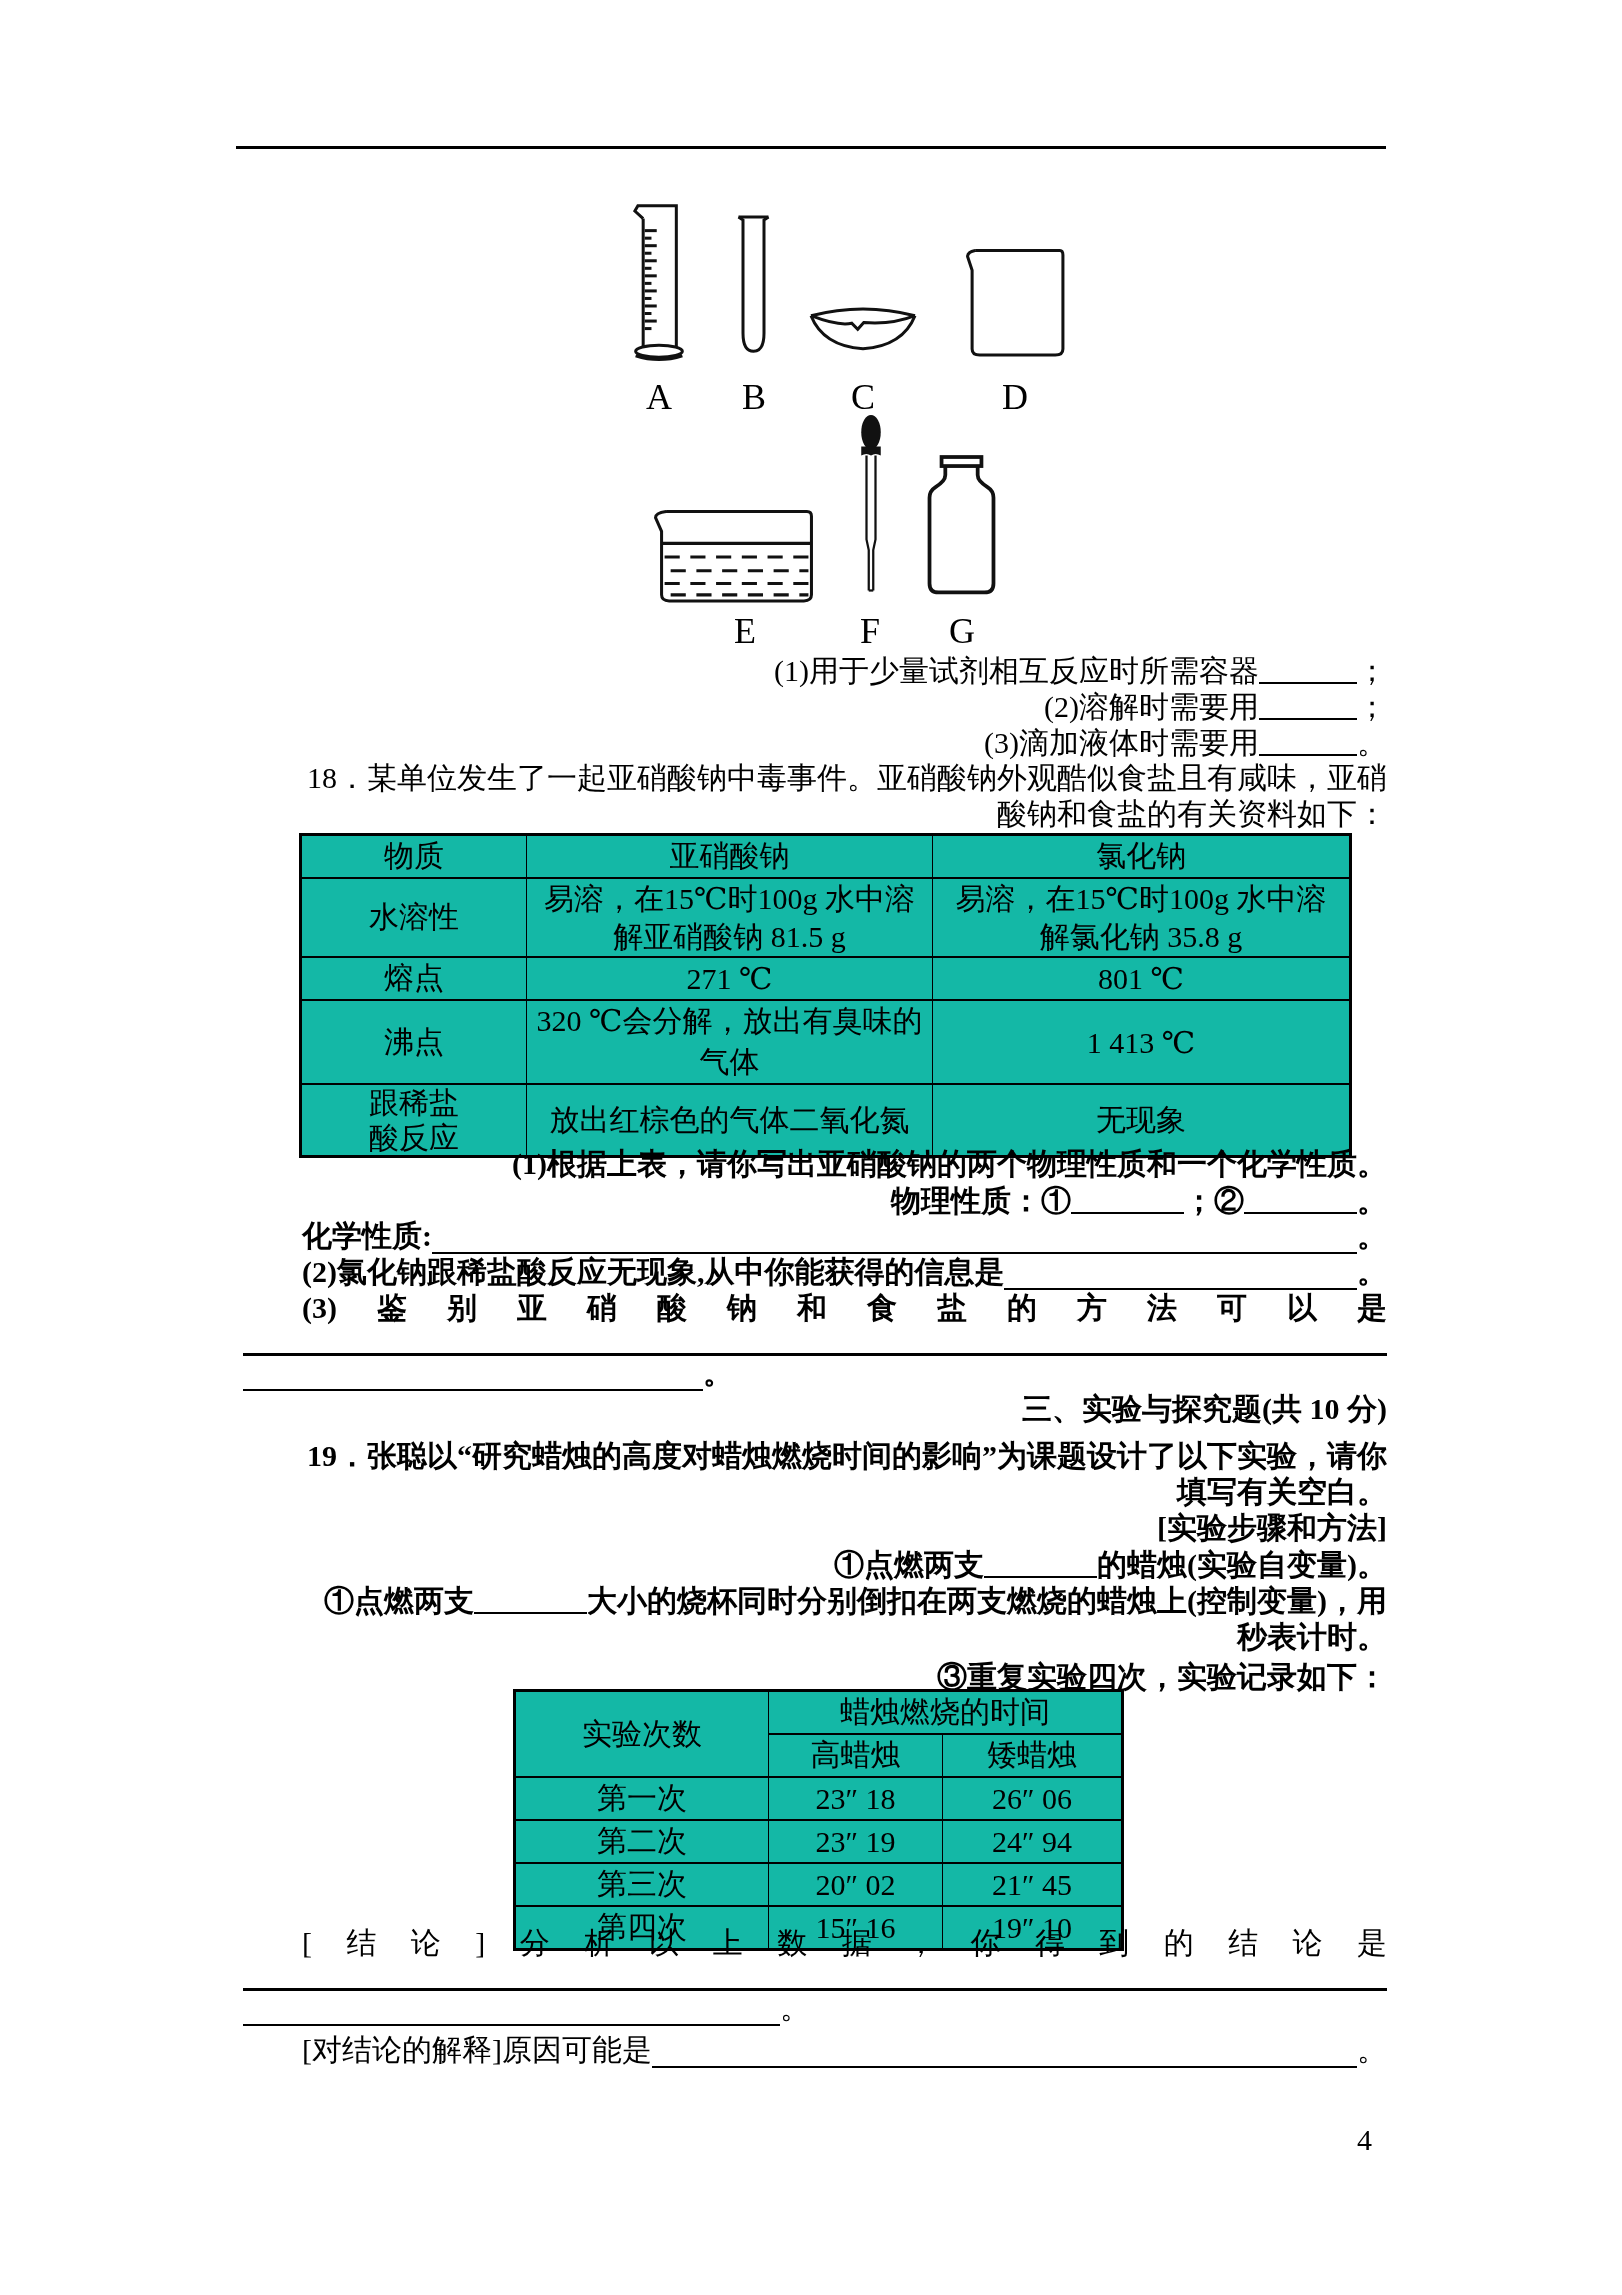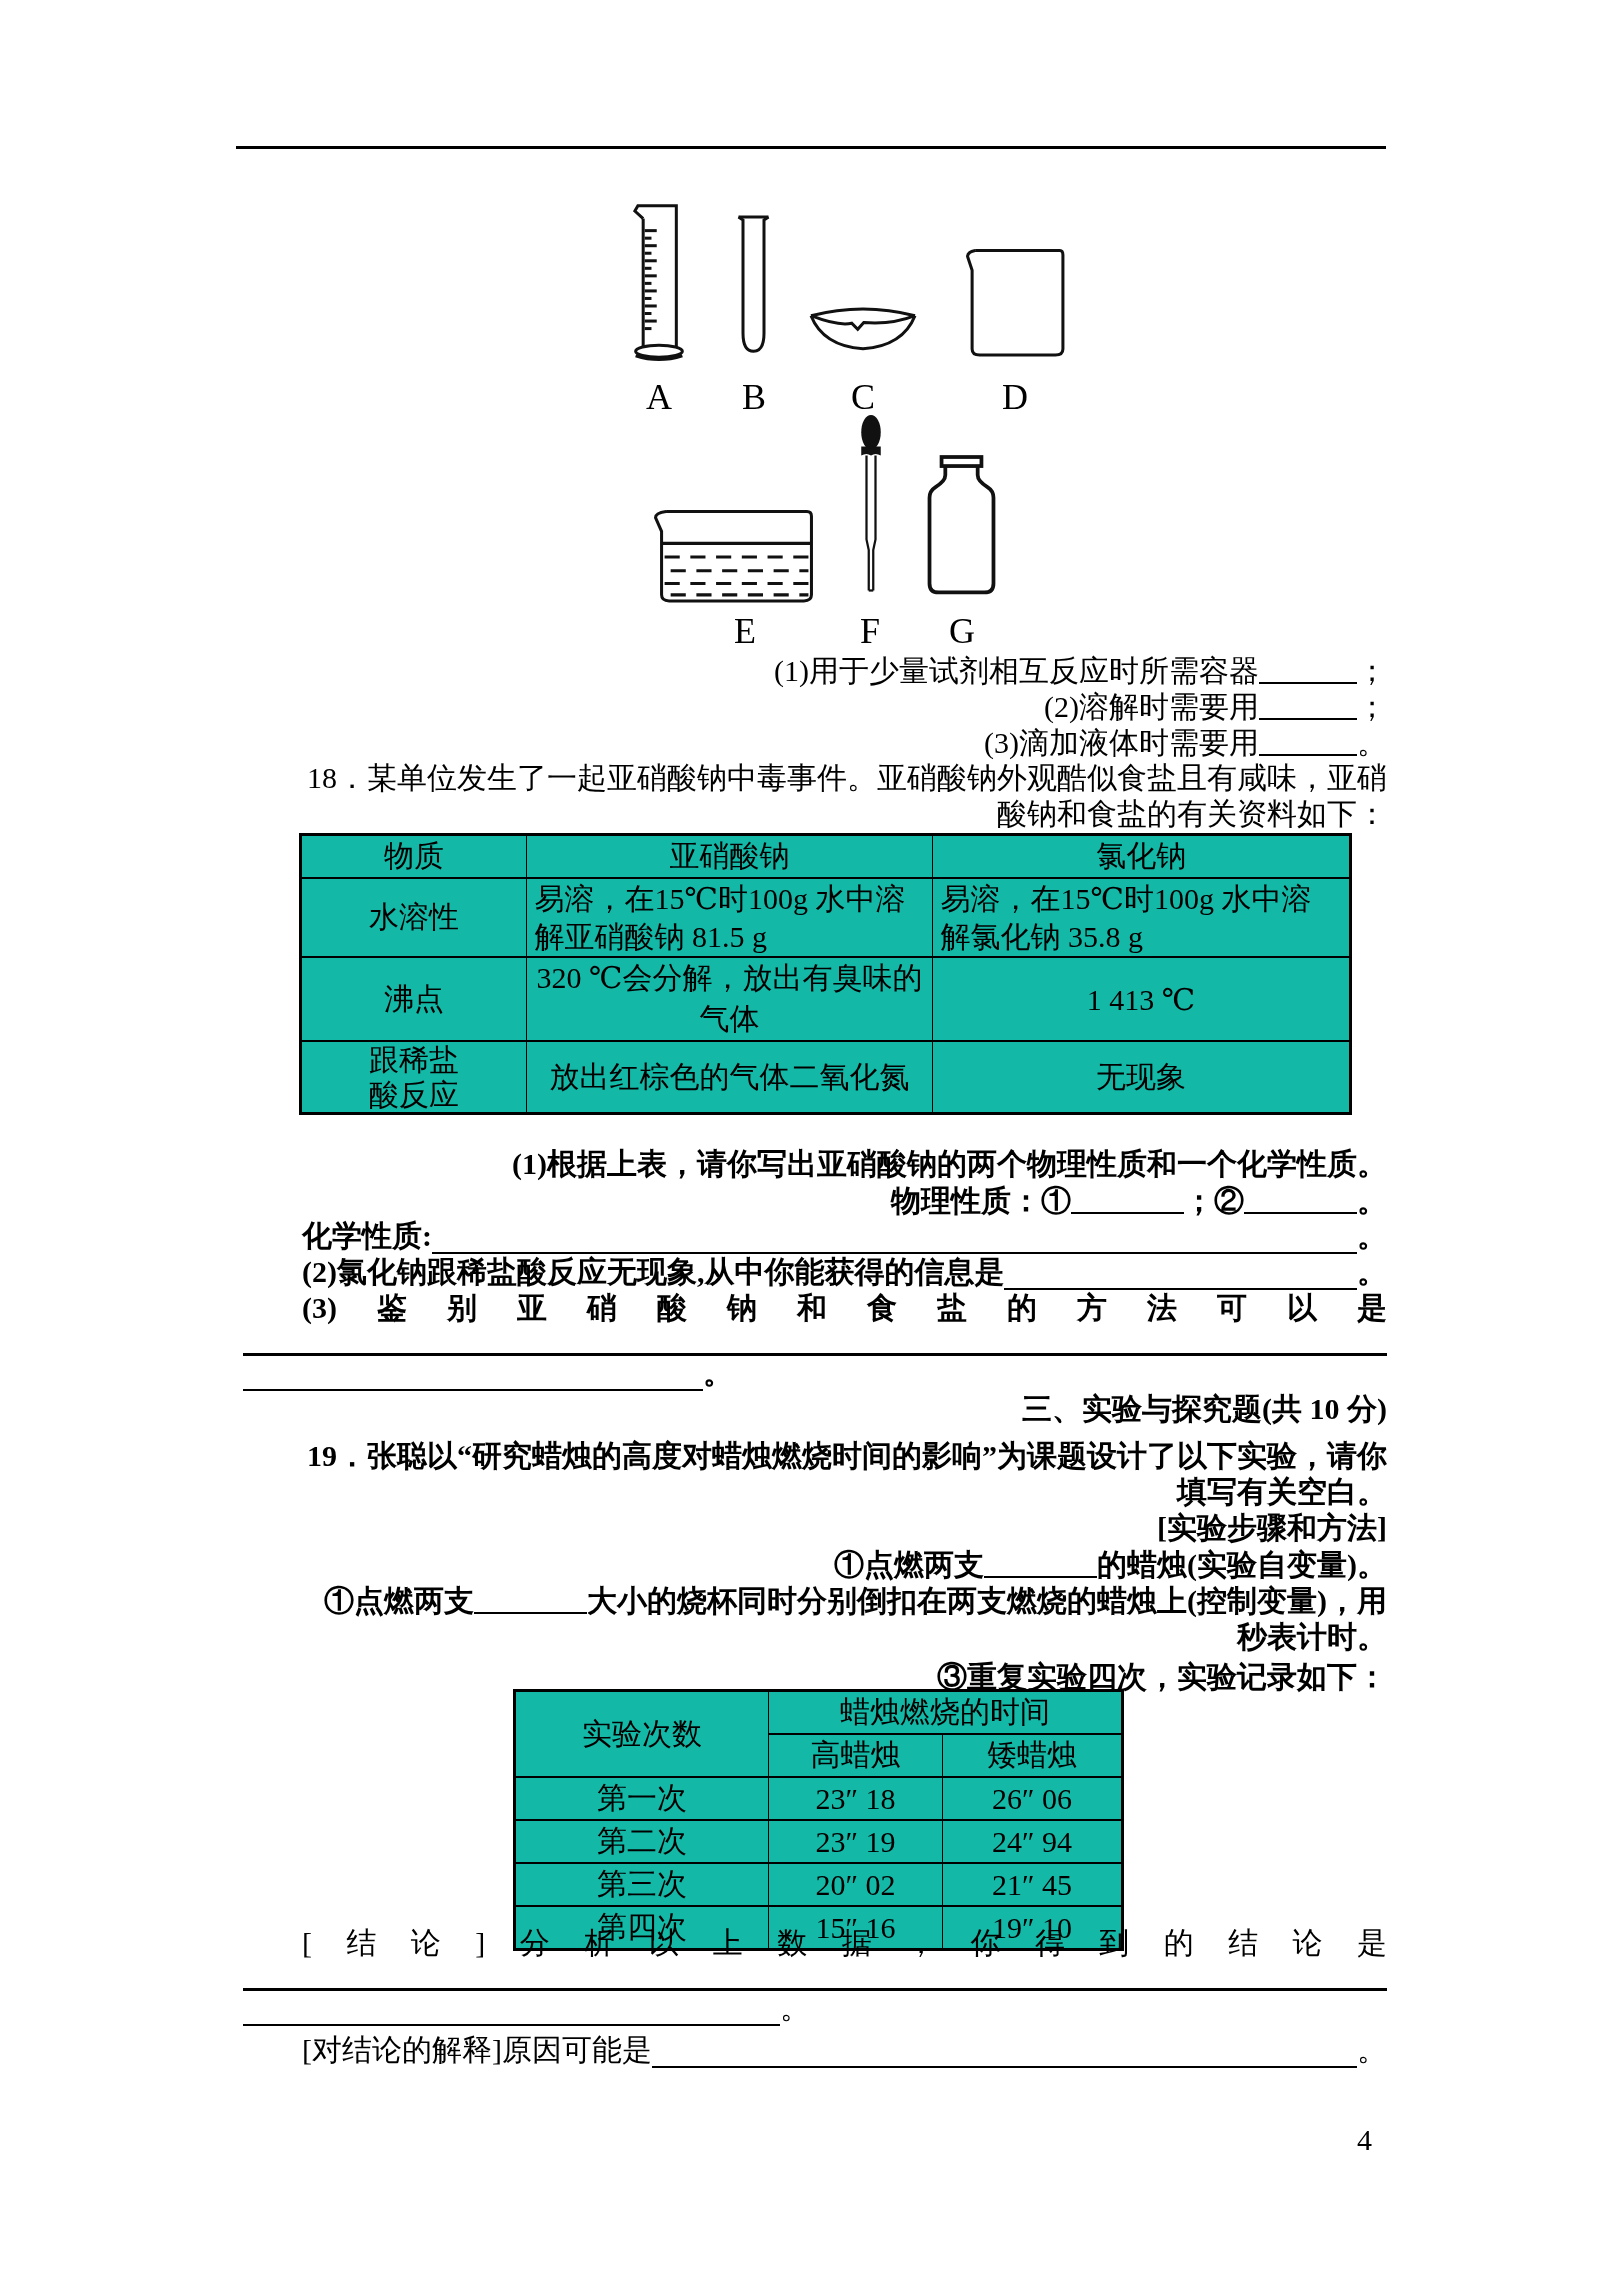--- a/index.html
+++ b/index.html
@@ -38,21 +38,21 @@
   .dtable{position:absolute;background:#14b8a6;}
   .dtable td,.dtable th{border:1.5px solid #000;font-weight:normal;text-align:center;vertical-align:middle;padding:0 7.5px;box-sizing:border-box;}
   .dtable{border:3px solid #000;}
   .t1{top:833px;left:299px;}
   .t1 td,.t1 th{border-top-width:2.3px;border-bottom-width:2.3px;}
   .t1 .c0{width:226px;}
   .t1 .c1{width:406px;}
   .t1 .c2{width:418px;padding-left:8px;}
   .t1 .rtall{height:79px;}
   .t1 .rshort{height:41px;}
-  .t1 .lefty{text-align:left;line-height:38px;}
+  .t1 .lefty{text-align:center;line-height:38px;}
   .wrapnarrow{display:inline-block;width:98px;line-height:35px;}
   .t2{top:1689px;left:513px;}
   .t2 td,.t2 th{height:38px;border-top-width:2.3px;border-bottom-width:2.3px;}
   .t2 .c0{width:254px;}
   .t2 .c1{width:174px;}
   .t2 .c2{width:180px;}
   .pagenum{position:absolute;top:2123px;left:1357px;font-size:30px;}
 </style>
 </head>
 <body>
@@ -171,20 +171,25 @@
         <tr class="rshort">
       <th class="c0">物质</th>
       <th class="c1">亚硝酸钠</th>
       <th class="c2">氯化钠</th>
     </tr>
     <tr class="rtall">
       <td>水溶性</td>
       <td class="lefty">易溶，在15℃时100g 水中溶解亚硝酸钠 81.5 g</td>
       <td class="lefty">易溶，在15℃时100g 水中溶解氯化钠 35.8 g</td>
     </tr>
+    <tr class="rshort">
+      <td>熔点</td>
+      <td>271  ℃</td>
+      <td>801  ℃</td>
+    </tr>
     <tr class="rtall">
       <td>沸点</td>
       <td>320 ℃会分解，放出有臭味的气体</td>
       <td>1 413  ℃</td>
     </tr>
     <tr style="height:69px;">
       <td><span class="wrapnarrow">跟稀盐酸反应</span></td>
       <td>放出红棕色的气体二氧化氮</td>
       <td>无现象</td>
     </tr>

